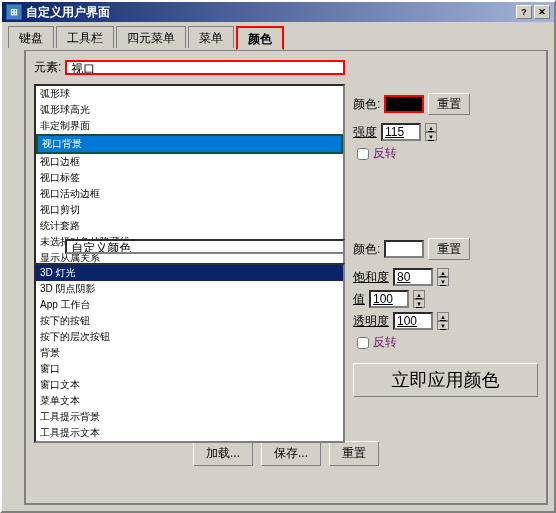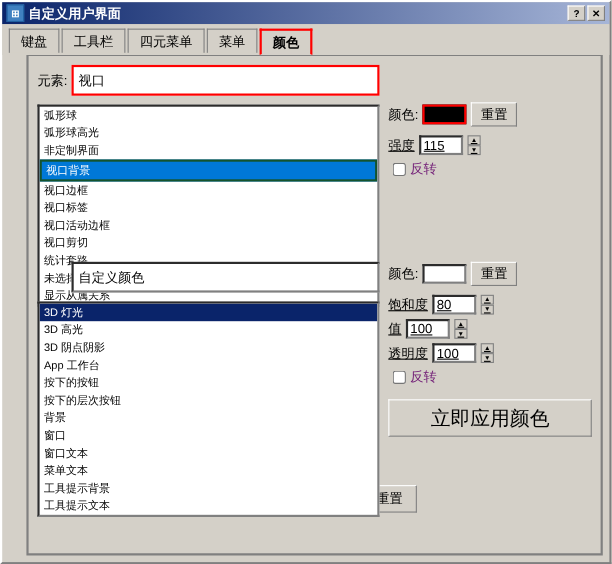--- a/index.html
+++ b/index.html
@@ -103,21 +103,21 @@
     }
 
     .select-wrapper {
       position: relative;
       flex: 1;
       display: flex;
     }
 
     .select-wrapper select {
       width: 100%;
-      height: 28px;
+      height: 15px;
       appearance: none;
       background: white;
       border: 2px inset #808080;
       padding: 0 4px;
       font-size: 12px;
     }
 
     .listbox-item {
       padding: 1px 4px;
       font-size: 10px;
@@ -421,21 +421,20 @@
           <div class="select-wrapper">
             <select>
               <option>自定义颜色</option>
             </select>
           </div>
         </div>
 
         <div class="listbox-container">
           <div class="inner-listbox">
             <div class="listbox-item selected">3D 灯光</div>
-            <div class="listbox-item">3D 高光</div>
             <div class="listbox-item">3D 阴点阴影</div>
             <div class="listbox-item">App 工作台</div>
             <div class="listbox-item">按下的按钮</div>
             <div class="listbox-item">按下的层次按钮</div>
             <div class="listbox-item">背景</div>
             <div class="listbox-item">窗口</div>
             <div class="listbox-item">窗口文本</div>
             <div class="listbox-item">菜单文本</div>
             <div class="listbox-item">工具提示背景</div>
             <div class="listbox-item">工具提示文本</div>

